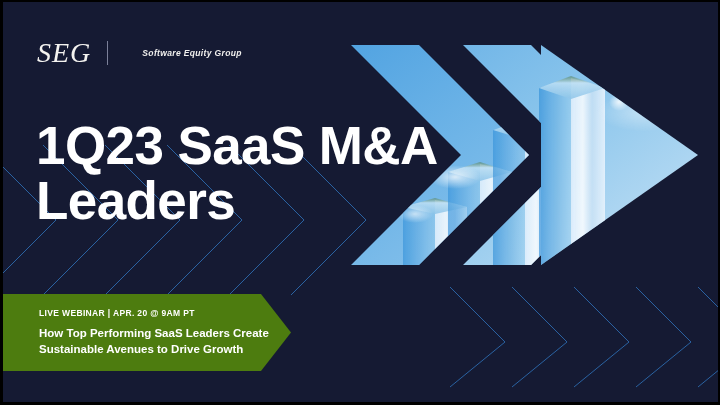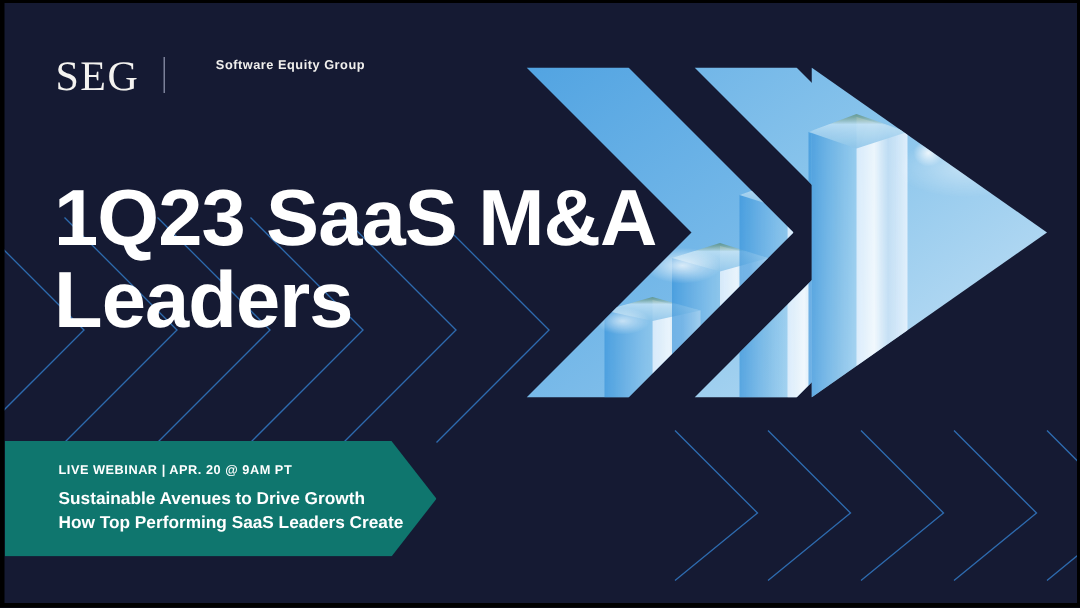--- a/index.html
+++ b/index.html
@@ -42,21 +42,23 @@
     width: 380px;
     height: 275px;
   }
 
   
   .logo {
     position: absolute;
     left: 34px;
     top: 36px;
     display: flex;
+    align-items: center;
     height: 30px;
+    font-style: italic;
   }
   .logo-mark {
     font-family: "Liberation Serif", serif;
     font-size: 28px;
     letter-spacing: 1px;
     color: #f4f3f0;
     line-height: 1;
     font-weight: 400;
   }
   .logo-divider {
@@ -88,21 +90,21 @@
   }
   .title-line { display: block; white-space: nowrap; }
 
   
   .banner {
     position: absolute;
     left: 0px;
     top: 292px;
     width: 288px;
     height: 77px;
-    background: #0f766e;
+    background: #4d7c0f;
     -webkit-clip-path: polygon(0 0, 258px 0, 288px 38.5px, 258px 77px, 0 77px);
     clip-path: polygon(0 0, 258px 0, 288px 38.5px, 258px 77px, 0 77px);
   }
   .banner-kicker {
     position: absolute;
     left: 36px;
     top: 14px;
     font-size: 8.5px;
     font-weight: bold;
     letter-spacing: 0.35px;
@@ -244,18 +246,18 @@
   </div>
 
   <h1 class="title">
     <span class="title-line">1Q23 SaaS M&amp;A</span>
     <span class="title-line">Leaders</span>
   </h1>
 
   <div class="banner">
     <div class="banner-kicker">LIVE WEBINAR | APR. 20 @ 9AM PT</div>
     <div class="banner-headline">
+      <span>How Top Performing SaaS Leaders Create</span>
       <span>Sustainable Avenues to Drive Growth</span>
-      <span>How Top Performing SaaS Leaders Create</span>
     </div>
   </div>
 
 </div>
 
 </body></html>

